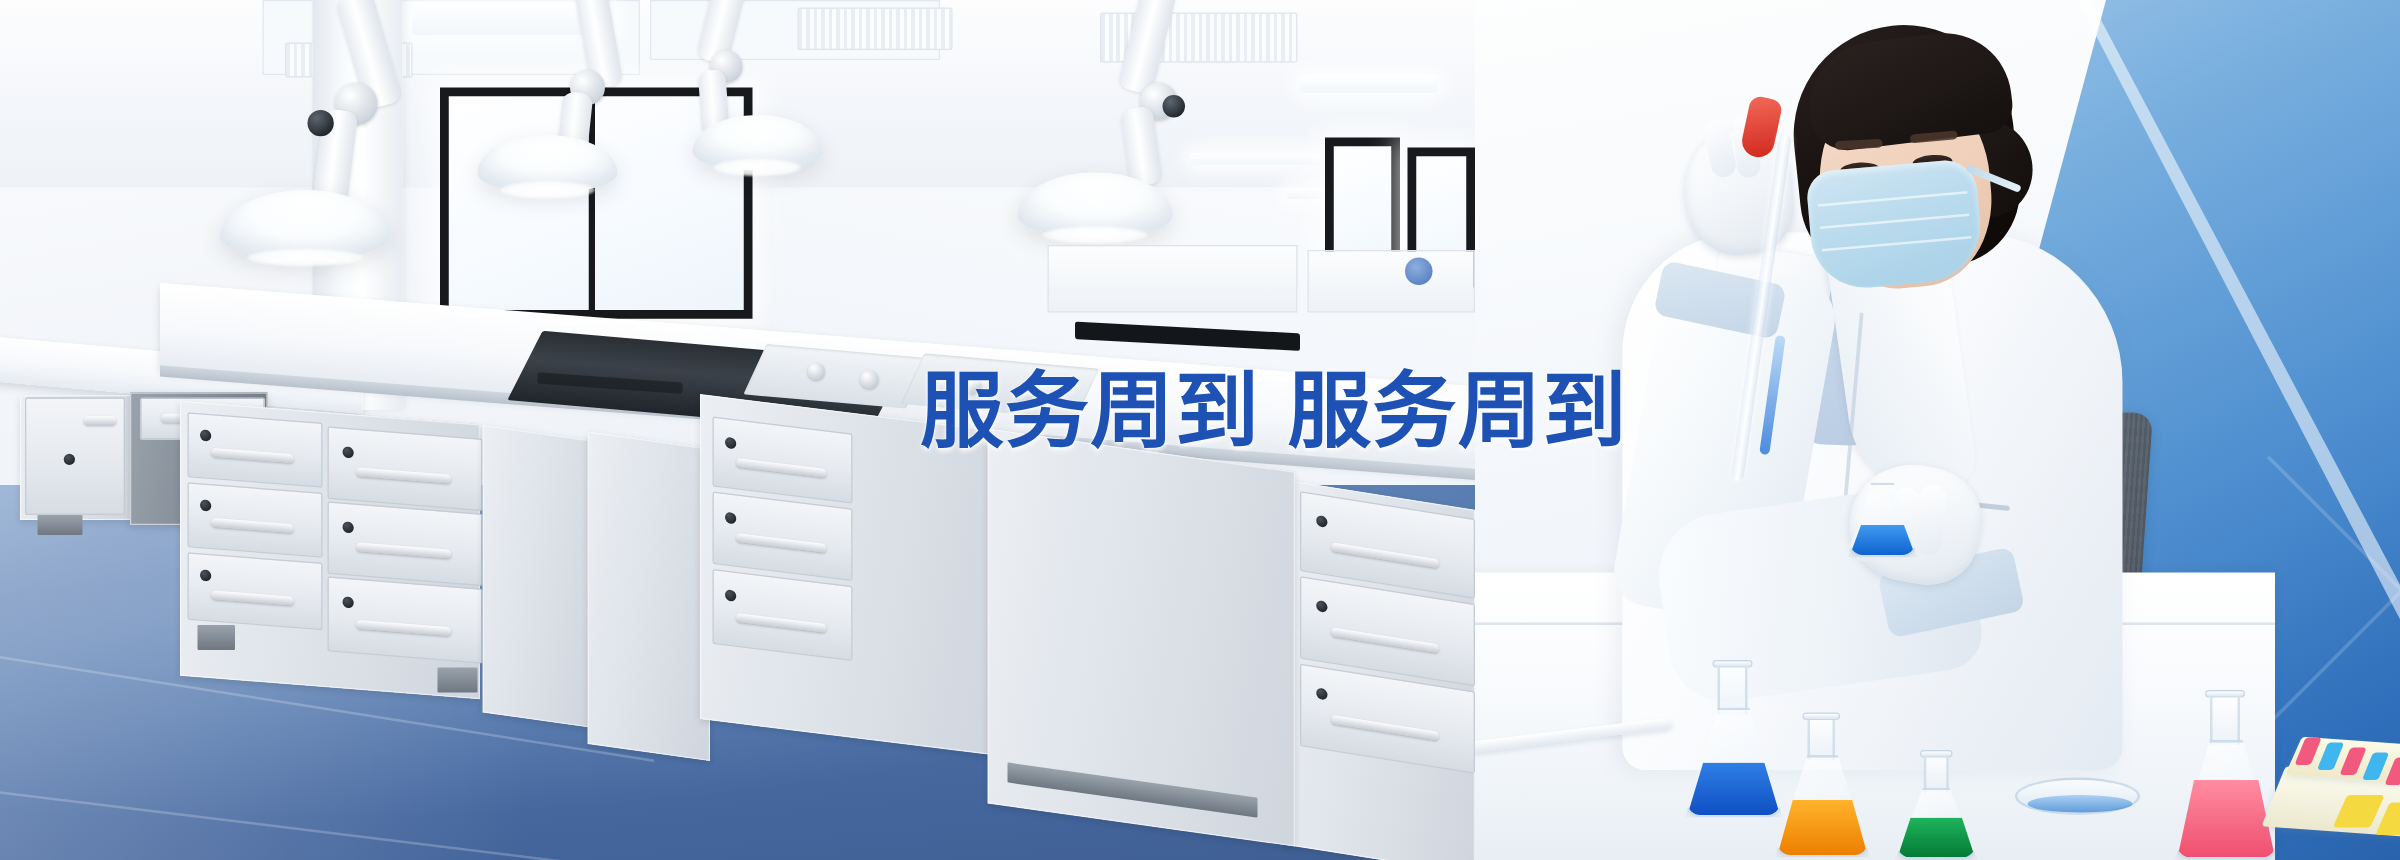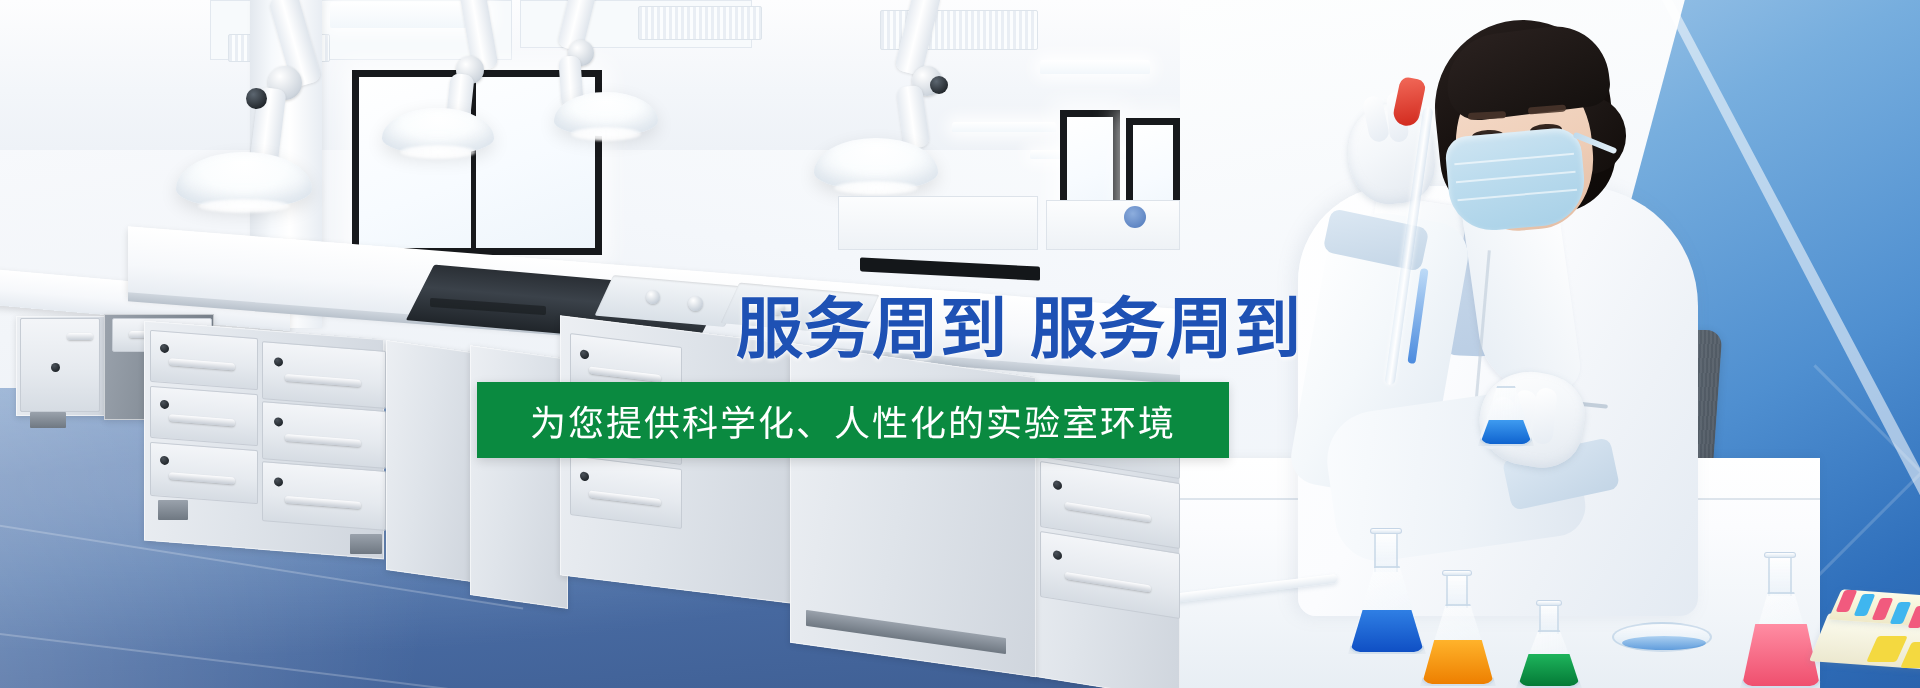--- a/index.html
+++ b/index.html
@@ -647,17 +647,14 @@
     <div class="cap" style="left:732px;top:606px;background:#f15a7e;transform:skewX(-22deg);"></div>
 
     <div class="cap" style="left:692px;top:636px;background:#f4d940;width:30px;height:26px;transform:skewX(-24deg);"></div>
     <div class="cap" style="left:726px;top:642px;background:#f4d940;width:30px;height:26px;transform:skewX(-24deg);"></div>
 
   </div>
 
 
   <div class="headline"><span>服务周到</span><span class="gap"></span><span>服务周到</span></div>
 
-  <div class="subbar">
-    <span class="subbar-text">为您提供科学化、人性化的实验室环境</span>
-  </div>
 
 </div>
 
 </body></html>

